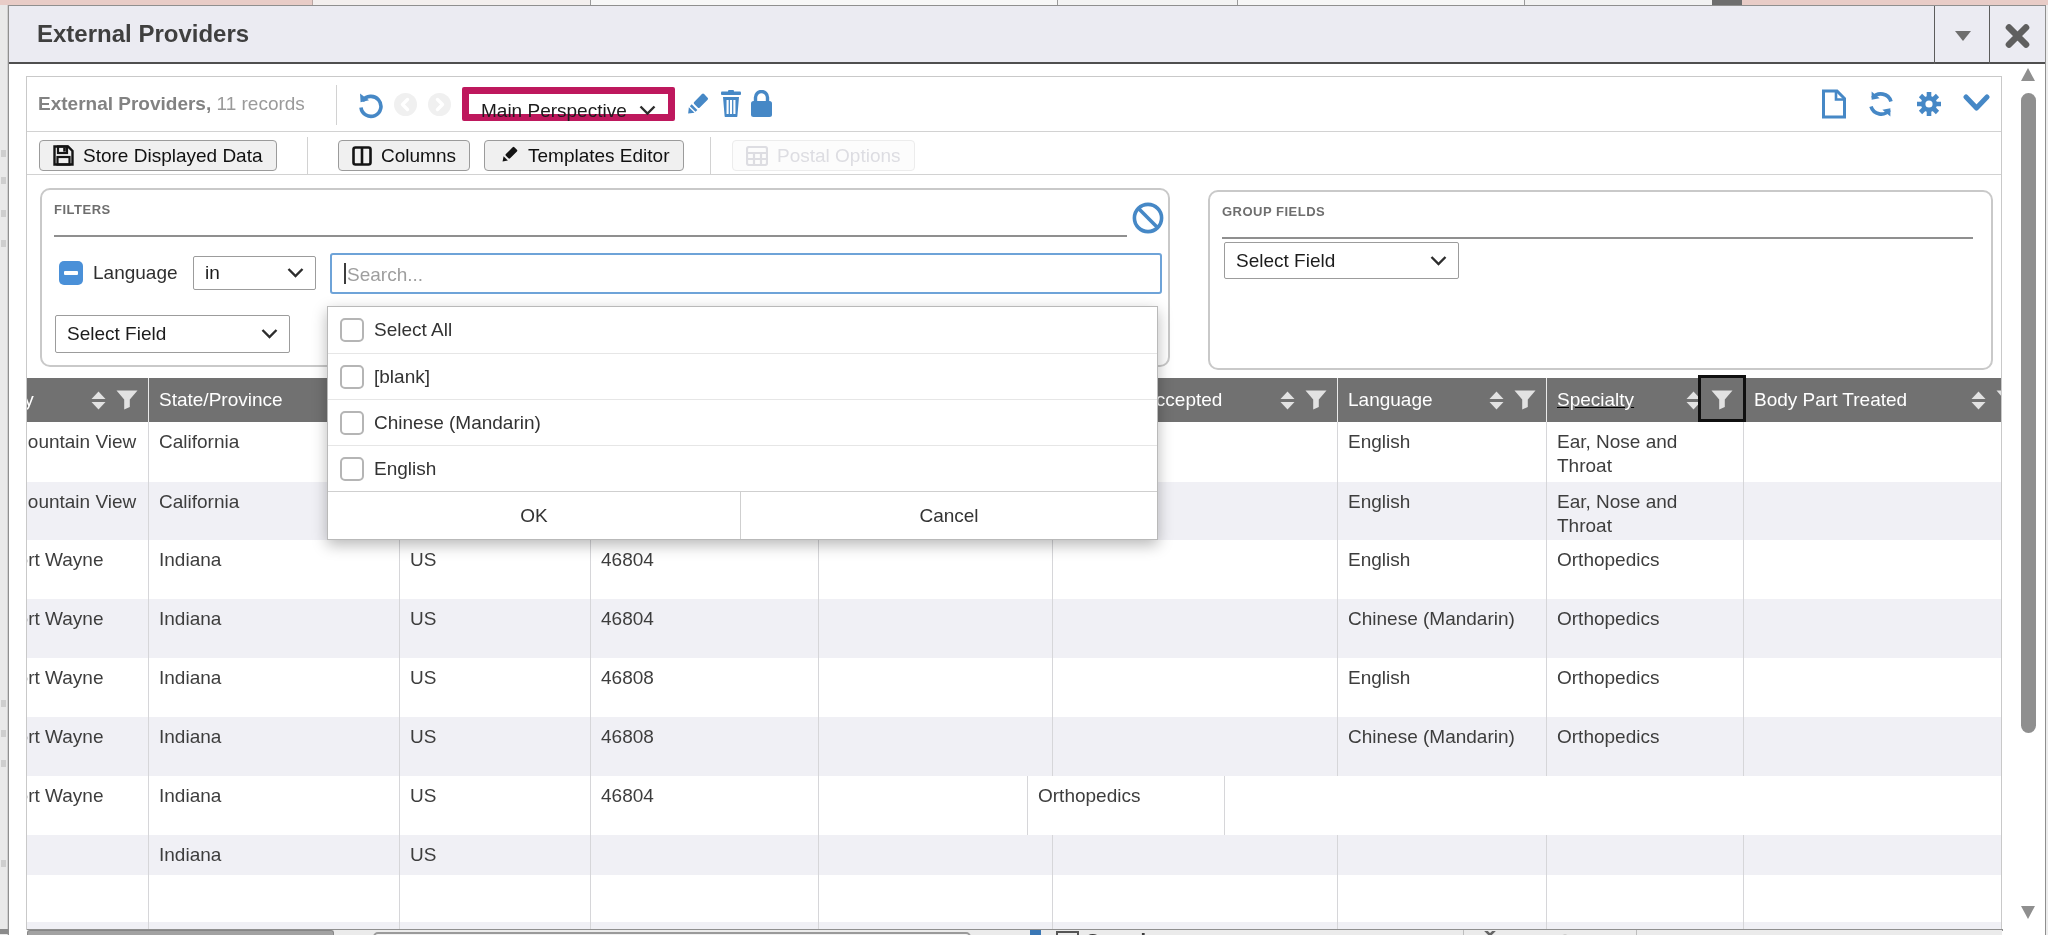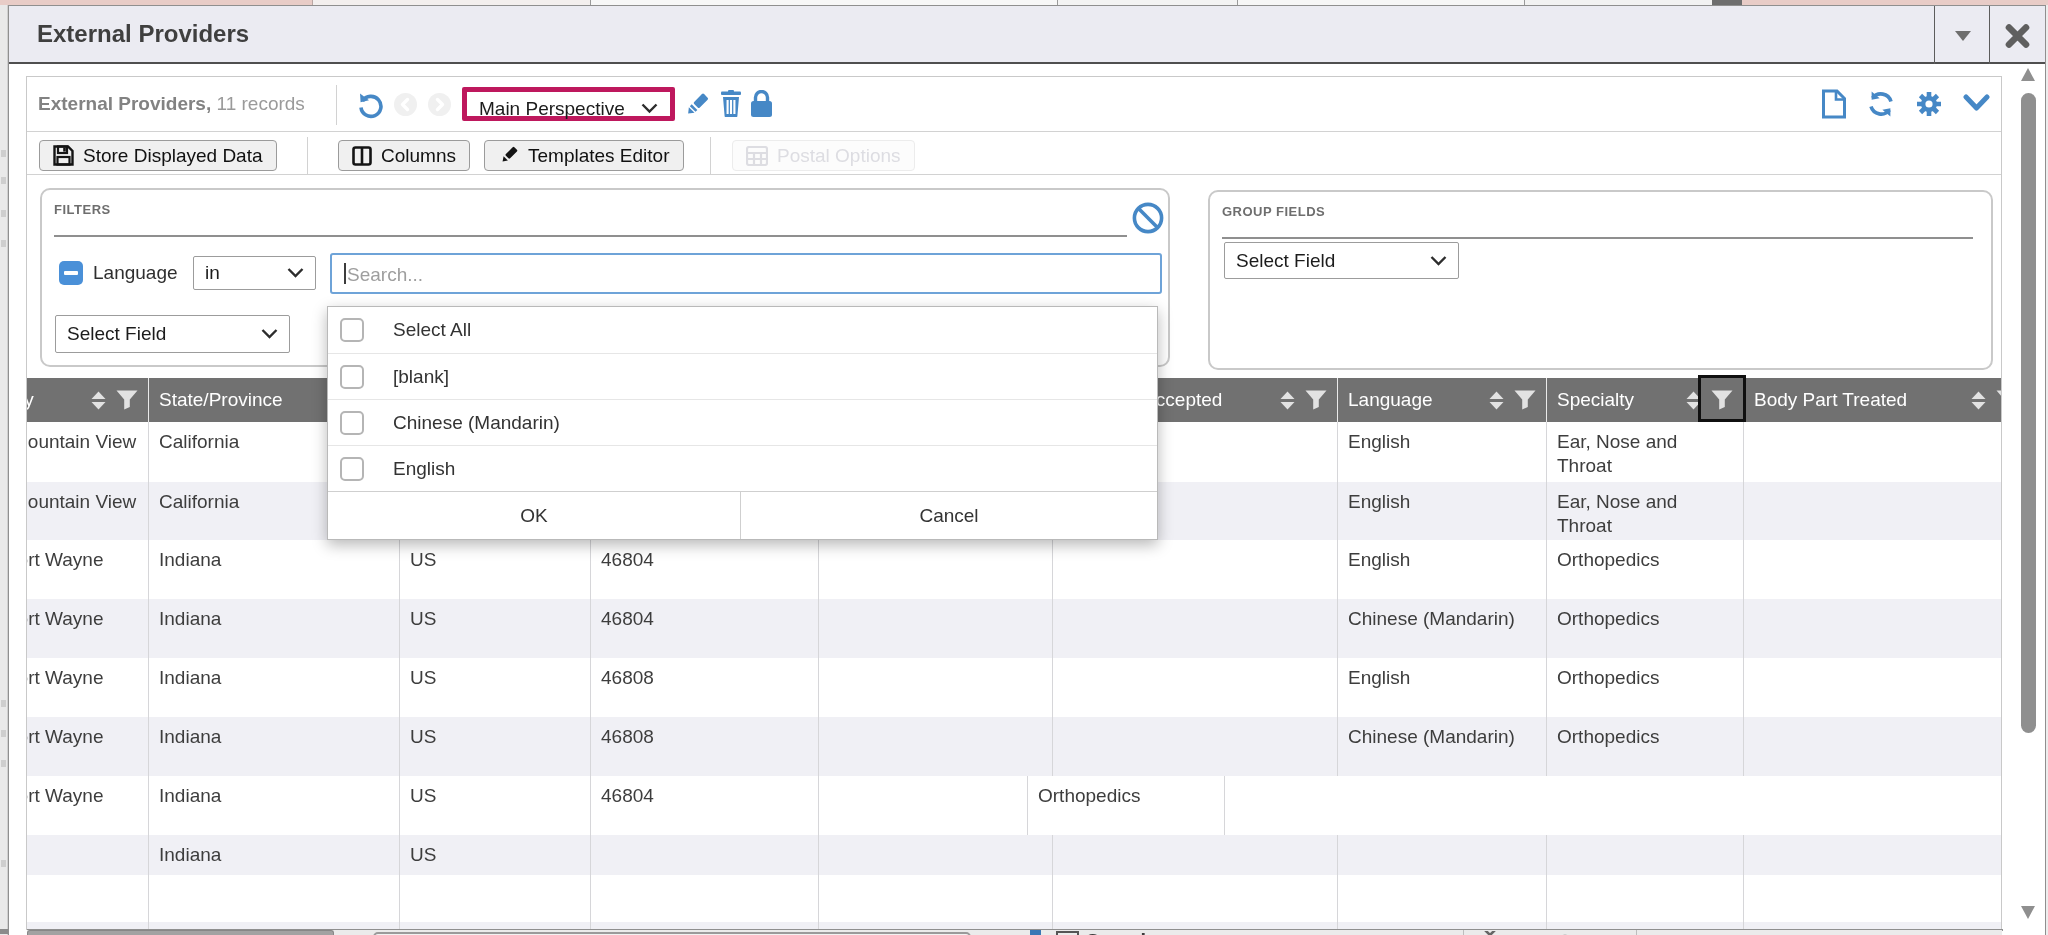--- a/index.html
+++ b/index.html
@@ -28,21 +28,21 @@
   #grid-box { position:absolute; left:17px; top:70px; width:1976px; height:854px; border:1px solid #c9c9c9; background:#fff; }
   
   #toolbar1 { position:absolute; left:0; top:0; width:100%; height:55px; border-bottom:1px solid #d2d2d2; }
   #grid-title-wrap { position:absolute; left:11px; top:16px; font-size:19px; }
   #grid-title { font-weight:bold; color:#828282; }
   #grid-records { color:#9a9a9a; }
   .t1-sep { position:absolute; left:309px; top:8px; width:1px; height:40px; background:#d2d2d2; }
   .iconbtn { position:absolute; background:none; border:none; cursor:pointer; padding:0; }
   .navcircle { position:absolute; top:16px; width:23px; height:23px; border-radius:50%; background:#f0f0f0; }
   .navcircle svg { position:absolute; left:0; top:0; }
-  #persp-select { position:absolute; left:435px; top:10px; width:213px; height:34px; border:5px solid #be185d; border-radius:2px; background:#fff; cursor:pointer; }
+  #persp-select { position:absolute; left:435px; top:10px; width:213px; height:34px; border:7px solid #be185d; border-radius:2px; background:#fff; cursor:pointer; }
   #persp-select .val { position:absolute; left:12px; top:6px; font-size:19px; color:#1c1c1c; }
   #persp-select .chev { position:absolute; right:12px; top:11px; }
   .right-icons { position:absolute; right:11px; top:12px; display:flex; gap:20px; align-items:center; }
 
   
   #toolbar2 { position:absolute; left:0; top:56px; width:100%; height:42px; border-bottom:1px solid #d2d2d2; }
   .btn { position:absolute; top:7px; height:31px; background:#f0f0f0; border:1px solid #9b9b9b; border-radius:4px; font-size:19px; color:#111; display:flex; align-items:center; gap:9px; padding:0 13px; cursor:pointer; font-family:"Liberation Sans", sans-serif; }
   .btn svg { flex:none; }
   #btn-store { left:12px; }
   #btn-columns { left:311px; }
@@ -88,21 +88,21 @@
   #table-bottom-border { position:absolute; left:0px; top:852px; width:1976px; height:2px; background:#8f8f8f; }
 
   
   #filter-focus-box { position:absolute; left:1689px; top:369px; width:48px; height:47px; border:3px solid #101010; z-index:5; }
 
   
   #filter-dropdown { position:absolute; left:318px; top:300px; width:831px; height:234px; background:#fff; border:1px solid #b9b9b9; box-shadow:0 5px 14px rgba(0,0,0,.28); z-index:50; }
   .dd-item { position:relative; height:46px; display:flex; align-items:center; padding-left:12px; cursor:pointer; }
   .dd-item + .dd-item { border-top:1px solid #e6e6e6; }
   .dd-check { width:24px; height:24px; border:2px solid #b5b5b5; border-radius:5px; background:#fff; flex:none; }
-  .dd-lbl { margin-left:29px; font-size:19px; color:#333; }
+  .dd-lbl { margin-left:10px; font-size:19px; color:#333; }
   #dd-buttons { position:absolute; left:0; bottom:0; width:100%; height:48px; border-top:1px solid #cfcfcf; display:flex; }
   .dd-btn { flex:1; display:flex; align-items:center; justify-content:center; font-size:19px; color:#333; background:#fff; border:none; cursor:pointer; font-family:"Liberation Sans", sans-serif; }
   #dd-ok { flex:none; width:413px; border-right:1px solid #cfcfcf; }
 
   
   #vscroll-up { position:absolute; left:2021px; top:68px; width:15px; height:13px; }
   #vscroll-up::after { content:""; position:absolute; left:0; top:0; border-left:7.5px solid transparent; border-right:7.5px solid transparent; border-bottom:13px solid #8f8f8f; }
   #vscroll-thumb { position:absolute; left:2021px; top:93px; width:15px; height:640px; background:#8f8f8f; border-radius:8px; }
   #vscroll-down { position:absolute; left:2021px; top:906px; width:15px; height:13px; }
   #vscroll-down::after { content:""; position:absolute; left:0; top:0; border-left:7.5px solid transparent; border-right:7.5px solid transparent; border-top:13px solid #8f8f8f; }
@@ -411,21 +411,21 @@
               <span class="icons">
                 <svg width="17" height="19" viewBox="0 0 17 19">
                   <path d="M8.5 0.5 L15.5 8 L1.5 8 Z" fill="#e2e2e2"></path>
                   <path d="M8.5 18.5 L15.5 11 L1.5 11 Z" fill="#e2e2e2"></path>
                 </svg>
                 <svg width="22" height="20" viewBox="0 0 22 20">
                   <path d="M0.5 0.5 H21.5 L13.8 9.5 V17 L8.2 19.5 V9.5 Z" fill="#e2e2e2"></path>
                 </svg>
               </span>
             </div>
-            <div class="hcell" style="width: 197px;">
+            <div class="hcell" style="width: 197px; text-decoration: underline;">
               <span class="lbl">Specialty</span>
               <span class="icons">
                 <svg width="17" height="19" viewBox="0 0 17 19">
                   <path d="M8.5 0.5 L15.5 8 L1.5 8 Z" fill="#e2e2e2"></path>
                   <path d="M8.5 18.5 L15.5 11 L1.5 11 Z" fill="#e2e2e2"></path>
                 </svg>
                 <svg width="22" height="20" viewBox="0 0 22 20">
                   <path d="M0.5 0.5 H21.5 L13.8 9.5 V17 L8.2 19.5 V9.5 Z" fill="#e2e2e2"></path>
                 </svg>
               </span>

